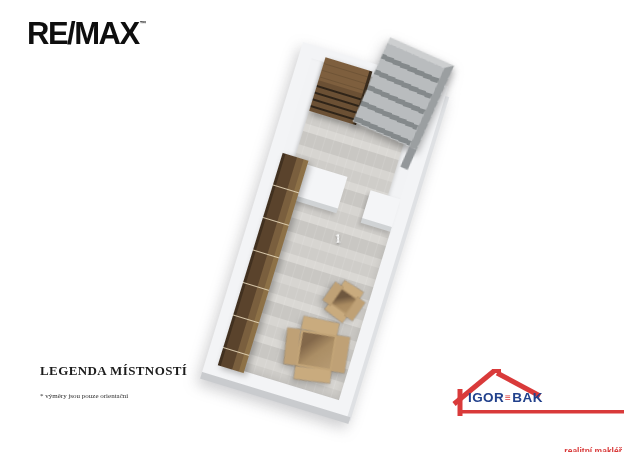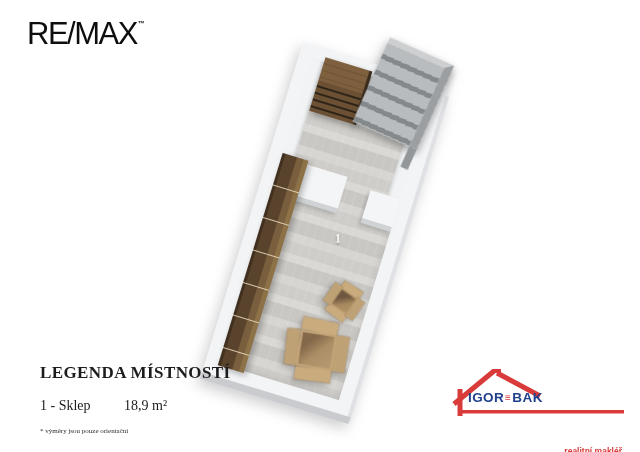--- a/index.html
+++ b/index.html
@@ -1,21 +1,21 @@
 <!DOCTYPE html>
 <html><head>
 <meta charset="utf-8">
 <style>
   html,body{margin:0;padding:0;background:#fff;}
   .stage{position:relative;width:640px;height:452px;background:#ffffff;overflow:hidden;
          font-family:"Liberation Sans",sans-serif;}
 
   
   .remax{position:absolute;left:27px;top:16px;color:#0e0e0e;}
-  .remax .word{font-weight:400;font-size:31px;letter-spacing:-1.5px;font-family:"Liberation Sans",sans-serif;}
+  .remax .word{font-weight:700;font-size:31px;letter-spacing:-1.5px;font-family:"Liberation Sans",sans-serif;}
   .remax sup{font-size:7px;font-weight:700;vertical-align:18px;letter-spacing:0;margin-left:1px;}
 
   
   .room{position:absolute;left:303px;top:42px;width:152px;height:345px;
         transform:rotate(17deg);transform-origin:0 0;background:#f3f4f6;
         filter:drop-shadow(-2px 6px 7px rgba(90,90,95,.30));}
   .room::after{content:"";position:absolute;left:0;right:-3px;bottom:-7px;height:7px;background:#c9cbce;}
   .room::before{content:"";position:absolute;right:-4px;top:10px;bottom:-4px;width:4px;background:#dfe1e4;}
 
   .floor{position:absolute;left:13px;top:13px;width:126px;height:319px;
@@ -70,21 +70,21 @@
   .box-large .body{left:13px;top:13px;width:36px;height:36px;
     background:linear-gradient(135deg,#83684a 0%,#83684a 28%,#ab8e65 55%,#b79b73 100%);
     box-shadow:inset 0 0 0 2px #c2a477;}
 
   .room-number{position:absolute;left:84px;top:170px;width:14px;text-align:center;
     transform:rotate(-17deg);color:#fdfdfd;font:700 13px "Liberation Serif",serif;
     text-shadow:0 1px 2px rgba(0,0,0,.40);}
 
   
   .legend{position:absolute;left:40px;top:363px;color:#1c1c1c;font-family:"Liberation Serif",serif;}
-  .legend-title{font-size:17px;font-weight:600;letter-spacing:.4px;}
+  .legend-title{font-size:13px;font-weight:600;letter-spacing:.4px;}
   .legend-row{position:relative;margin-top:15px;font-size:14px;width:170px;}
   .legend-area{position:absolute;left:84px;top:0;}
   .legend-note{margin-top:13px;font-size:7px;color:#2e2e2e;}
 
   
   .agency{position:absolute;left:452px;top:366px;width:178px;height:72px;}
   .agency svg{position:absolute;left:0;top:0;}
   .agency-name{position:absolute;left:16px;top:24px;color:#21418c;
     font:800 13.5px "Liberation Sans",sans-serif;letter-spacing:.4px;}
   .agency-name .sep{color:#d93a3a;font-size:10px;margin:0 1px;vertical-align:1px;}
@@ -126,24 +126,20 @@
       <div class="flap f-s"></div>
       <div class="flap ew f-w"></div>
       <div class="flap ew f-e"></div>
       <div class="body"></div>
     </div>
     <div class="room-number">1</div>
   </div>
 
   <div class="legend">
     <div class="legend-title">LEGENDA MÍSTNOSTÍ</div>
-    <div class="legend-row">
-      <span class="legend-room">1 - Sklep</span>
-      <span class="legend-area">18,9 m²</span>
-    </div>
     <div class="legend-note">* výměry jsou pouze orientační</div>
   </div>
 
   <div class="agency">
     <svg width="178" height="72" viewBox="0 0 178 72">
       <line x1="2" y1="38" x2="42" y2="5" stroke="#d93a3a" stroke-width="5"></line>
       <polyline points="40,5 47,5 47,8" fill="none" stroke="#d93a3a" stroke-width="4"></polyline>
       <line x1="45" y1="7" x2="88" y2="30" stroke="#d93a3a" stroke-width="5"></line>
       <line x1="8" y1="23" x2="8" y2="50" stroke="#d93a3a" stroke-width="5"></line>
       <rect x="7" y="44" width="165" height="3.5" fill="#d93a3a"></rect>

